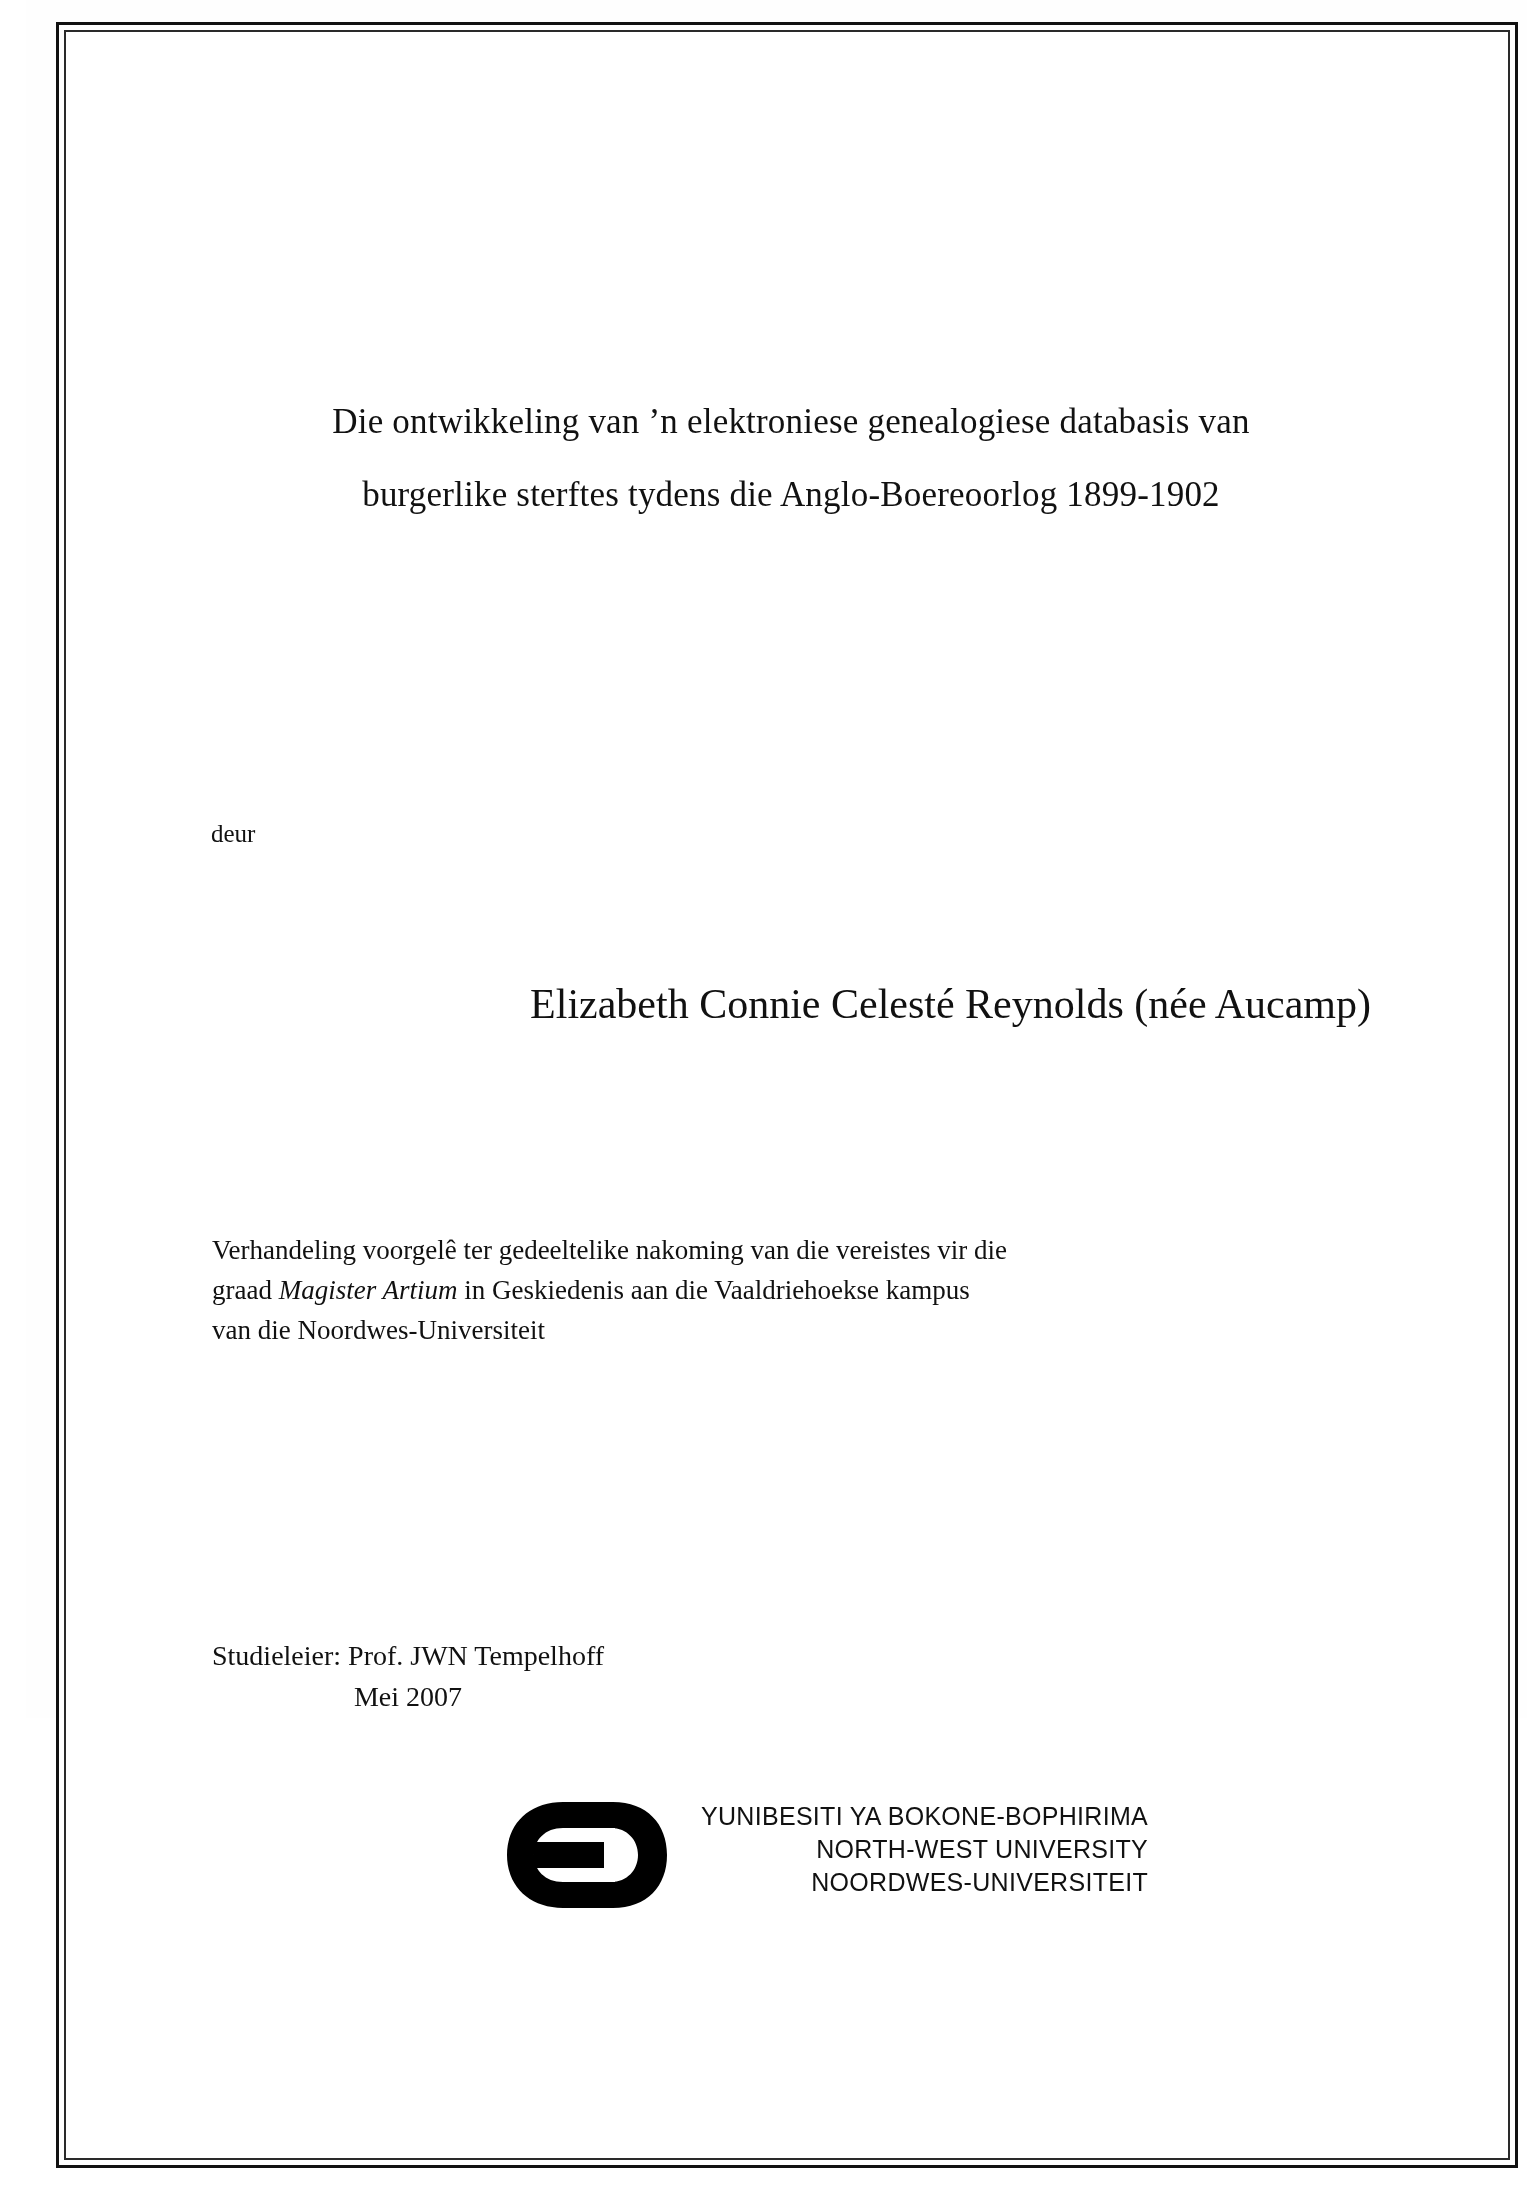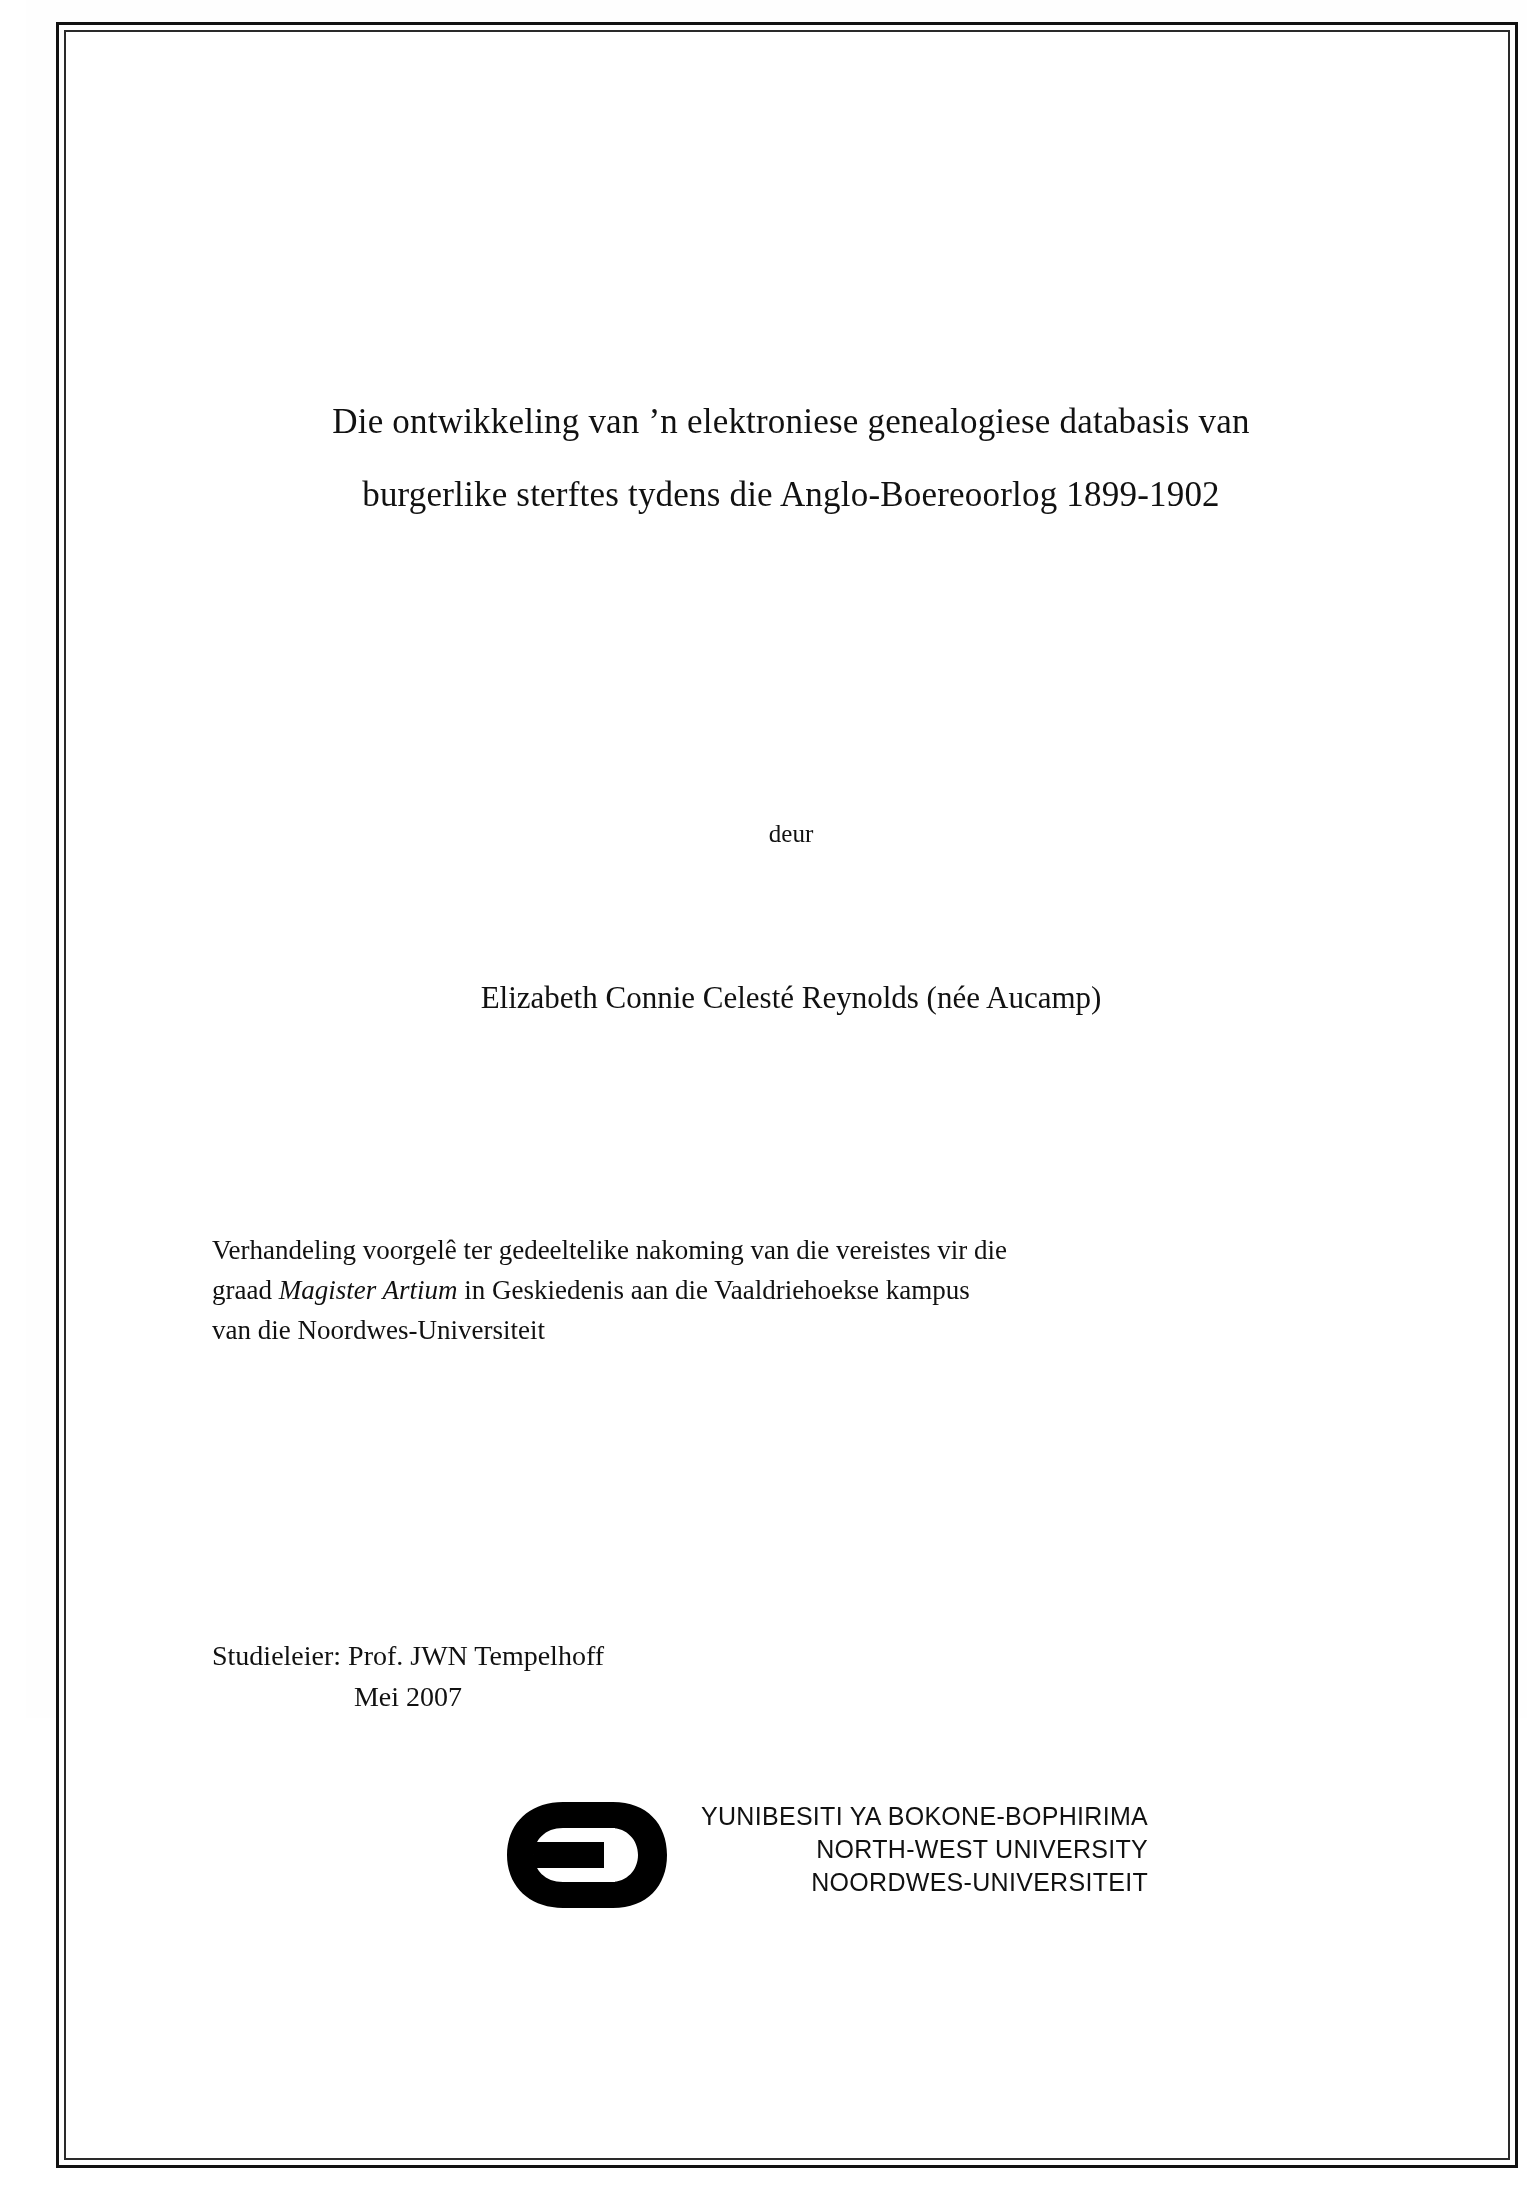--- a/index.html
+++ b/index.html
@@ -66,31 +66,30 @@
     font-size: 35px;
     line-height: 73px;
     letter-spacing: 0.2px;
   }
 
   .by-line {
     position: absolute;
     top: 790px;
     left: 0;
     width: 1160px;
-    text-align: center;
     font-size: 25px;
   }
 
   .author {
     position: absolute;
     top: 950px;
     left: 0;
     width: 1160px;
-    text-align: center;
-    font-size: 31px;
+    text-align: right;
+    font-size: 42px;
   }
 
   .statement {
     position: absolute;
     top: 1200px;
     left: 1px;
     width: 1155px;
     font-size: 27px;
     line-height: 40px;
   }

